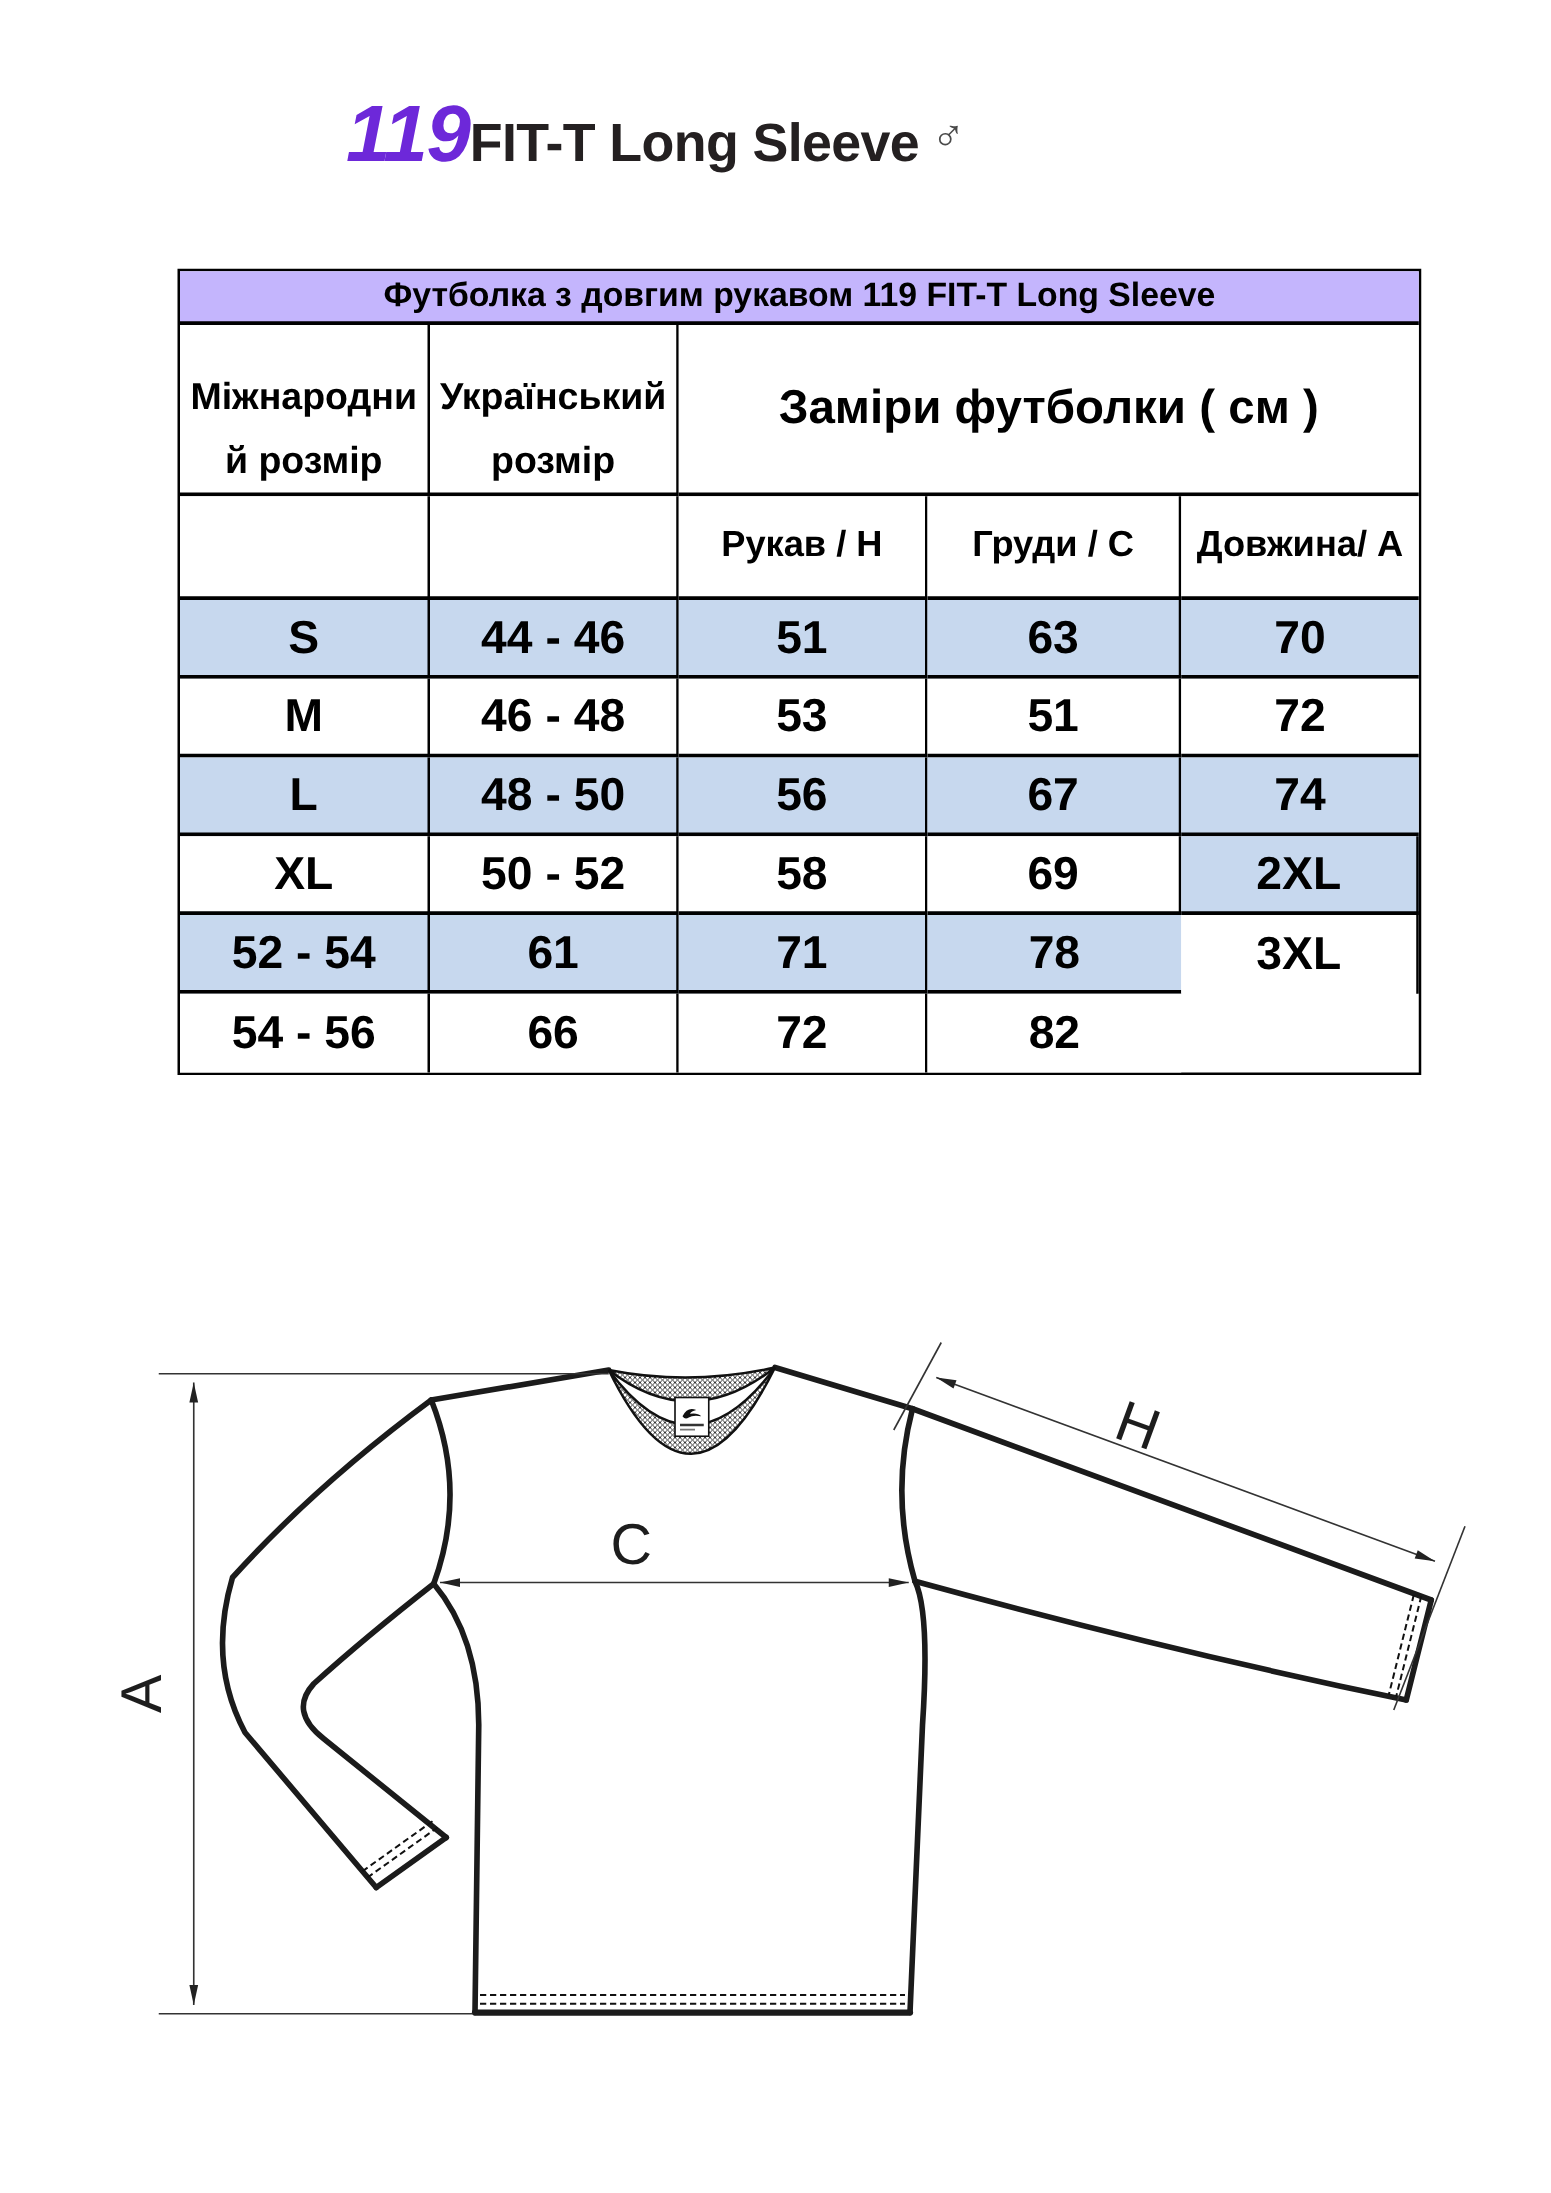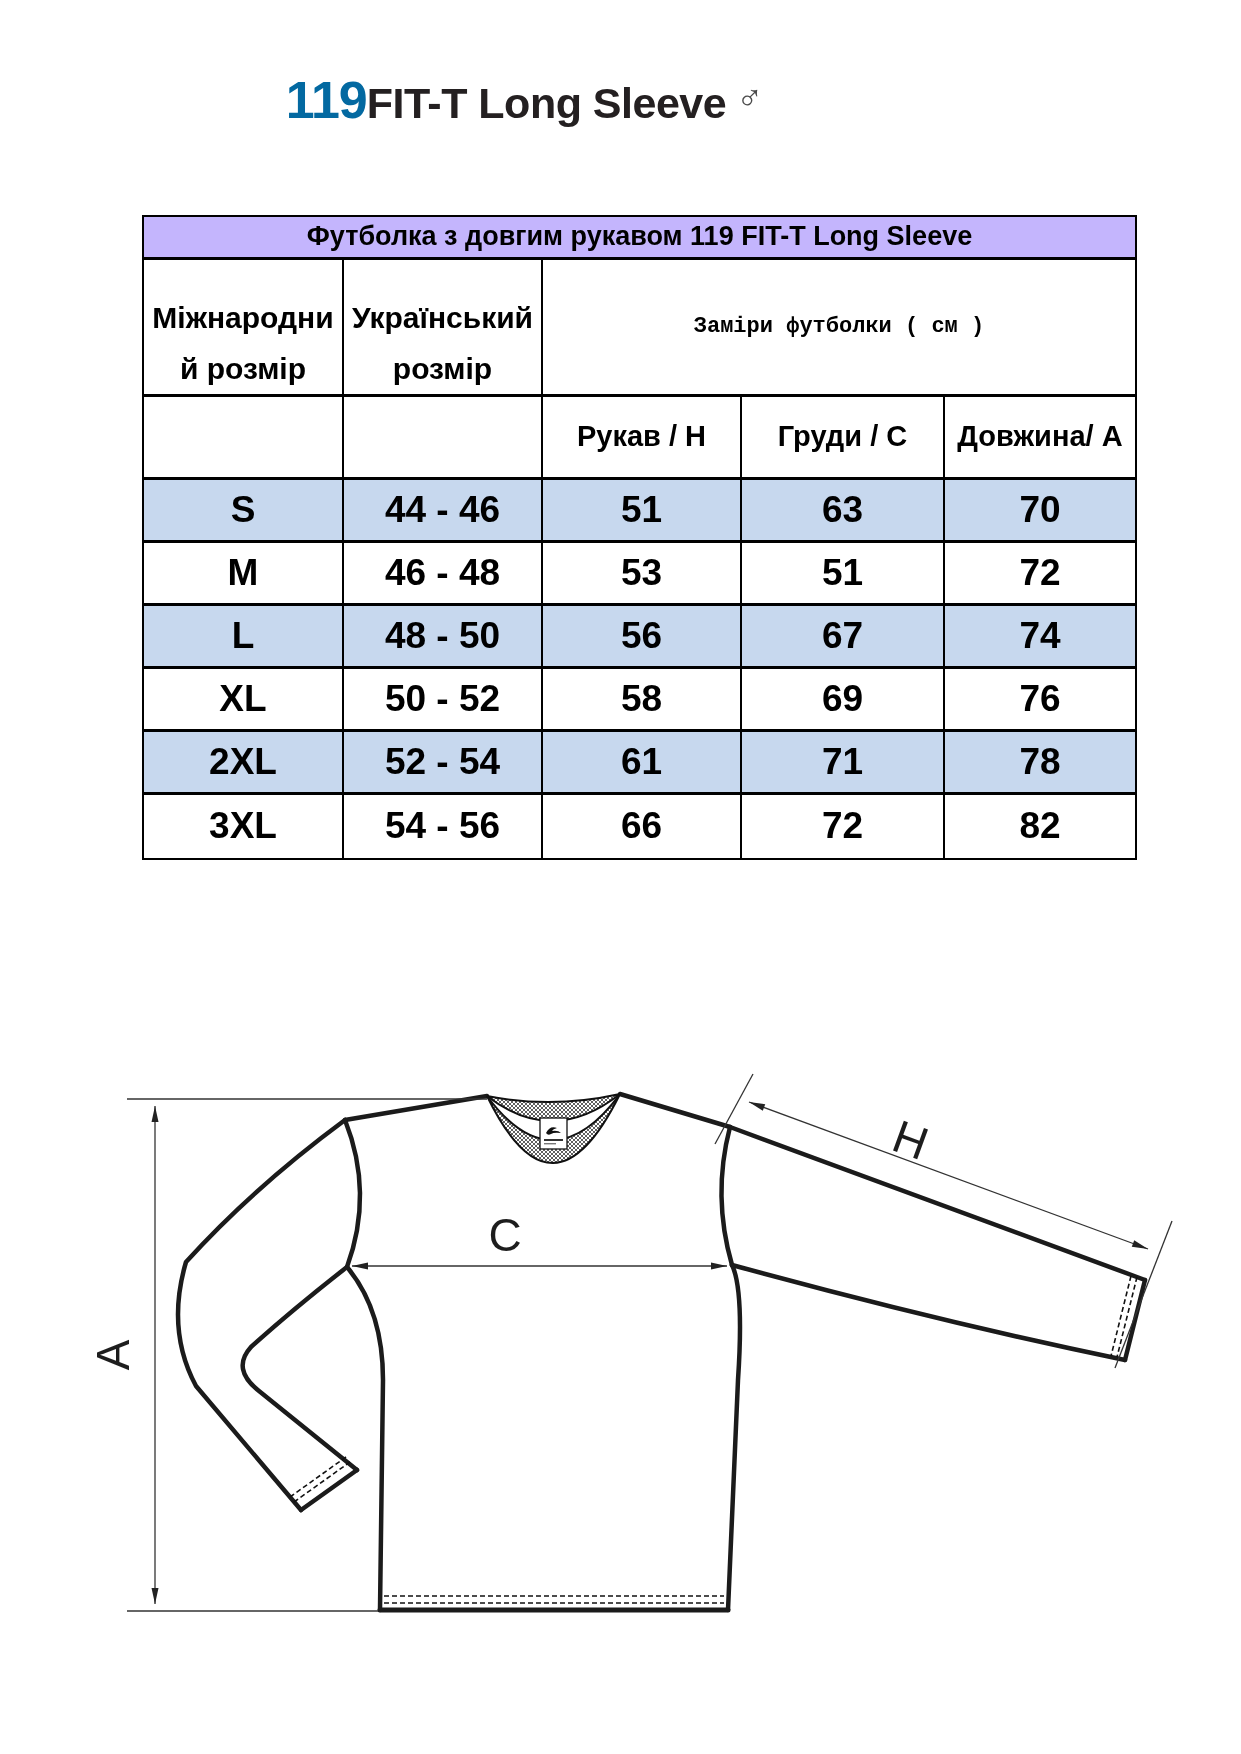--- a/index.html
+++ b/index.html
@@ -6,41 +6,41 @@
   body{
     width:1241px;height:1754px;position:relative;background:#ffffff;
     font-family:"Liberation Sans","DejaVu Sans",sans-serif;color:#000;
     overflow:hidden;
   }
   
   .page-title{
     position:absolute;top:70px;left:0;width:1241px;text-align:center;
     transform:translateX(-96px);white-space:nowrap;
   }
-  .title-num{font-size:52px;font-weight:700;color:#0369a1;letter-spacing:-1px;}
+  .title-num{font-size:64px;font-weight:700;color:#6d28d9;letter-spacing:-1px;font-style:italic;}
   .title-name{font-size:43px;font-weight:700;color:#242021;letter-spacing:-0.5px;}
   .title-gender{font-size:36px;font-weight:400;color:#4a4a4a;margin-left:10px;position:relative;top:-8px;}
   
   .size-table{
     position:absolute;left:142px;top:215px;width:991px;
     display:grid;
     grid-template-columns:200px 199px 199px 203px 190px;
     grid-template-rows:43px 137px 83px repeat(6,63px);
     border:2px solid #000;box-sizing:content-box;
   }
   .cell{
     display:flex;align-items:center;justify-content:center;text-align:center;
     border-right:2px solid #000;border-bottom:3px solid #000;
     font-weight:700;line-height:1.15;box-sizing:border-box;background:#fff;
   }
   .cell.last{border-right:none;}
   .cell.bottomrow{border-bottom:none;}
   .t-title{grid-column:1 / span 5;background:#c4b5fd;font-size:27px;}
   .hdr{font-size:30px;line-height:1.7;align-items:flex-end;}
-  .hdr-meas{grid-column:3 / span 3;font-size:22px;align-items:center;font-family:Liberation Mono, monospace;}
+  .hdr-meas{grid-column:3 / span 3;font-size:38px;align-items:center;}
   .sub{font-size:29px;}
   .data{font-size:37px;}
   .blue{background:#c7d8ee;}
   
   .diagram{position:absolute;left:0;top:950px;}
   .dimlabel{font-family:"Liberation Sans","DejaVu Sans",sans-serif;font-size:46px;fill:#1d1d1d;font-weight:400;}
 </style>
 </head>
 <body>
 
@@ -87,21 +87,20 @@
   <div class="cell data blue">L</div>
   <div class="cell data blue">48 - 50</div>
   <div class="cell data blue">56</div>
   <div class="cell data blue">67</div>
   <div class="cell data blue last">74</div>
 
   <div class="cell data">XL</div>
   <div class="cell data">50 - 52</div>
   <div class="cell data">58</div>
   <div class="cell data">69</div>
-  <div class="cell data last">76</div>
 
   <div class="cell data blue">2XL</div>
   <div class="cell data blue">52 - 54</div>
   <div class="cell data blue">61</div>
   <div class="cell data blue">71</div>
   <div class="cell data blue last">78</div>
 
   <div class="cell data bottomrow">3XL</div>
   <div class="cell data bottomrow">54 - 56</div>
   <div class="cell data bottomrow">66</div>

